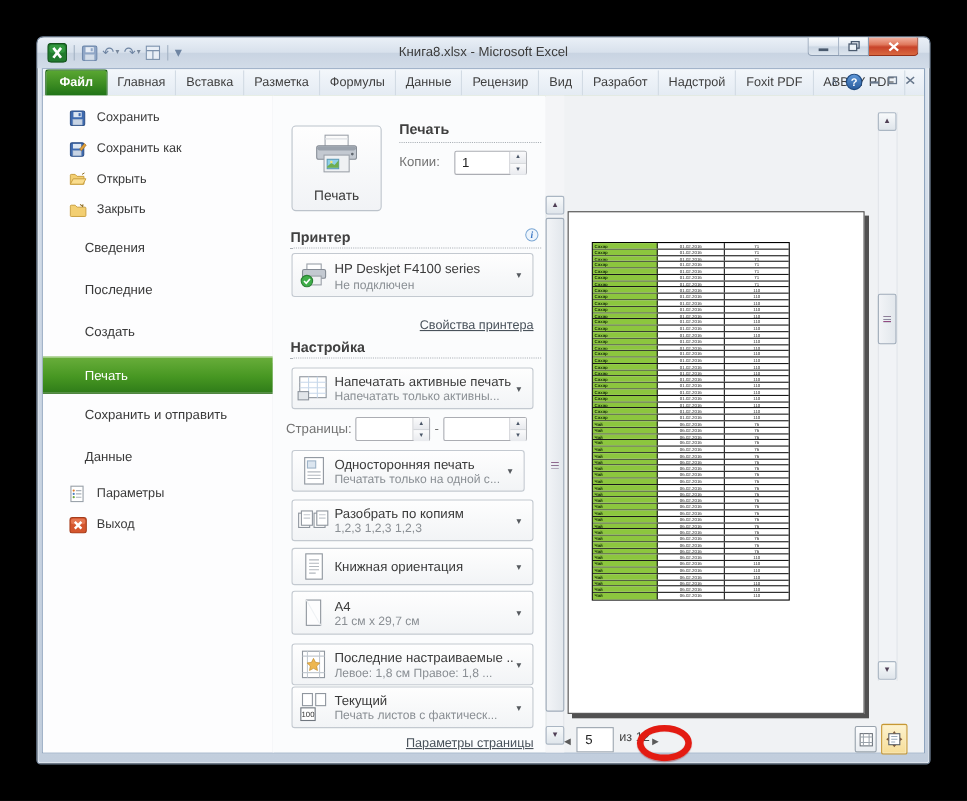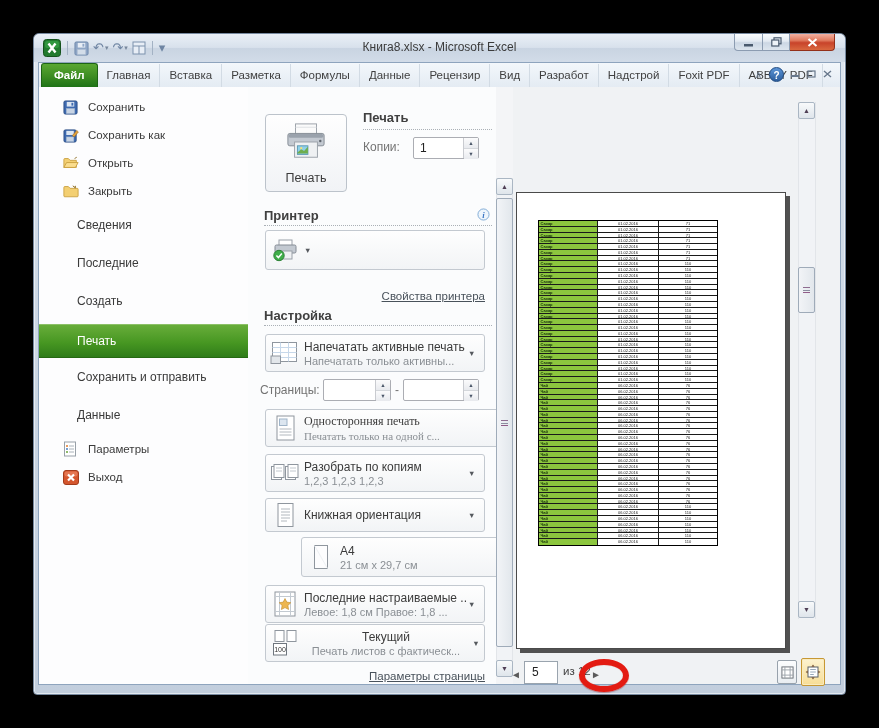--- a/index.html
+++ b/index.html
@@ -318,20 +318,21 @@
           <div class="pp ddbtn" style="left:17px;top:143px;width:220px;height:40px;">
             <span class="dicon">
                 <svg width="27" height="23" viewBox="0 0 27 23">
                   <rect x="7" y="1" width="13" height="6" fill="#fff" stroke="#9aa0a8"></rect>
                   <rect x="3" y="6" width="21" height="8" rx="1.5" fill="#c3c9d1" stroke="#848b94"></rect>
                   <rect x="7" y="12" width="13" height="8" fill="#eff1f3" stroke="#9aa0a8"></rect>
                   <circle cx="7" cy="16.5" r="5.2" fill="#3fae49" stroke="#2c8136"></circle>
                   <path d="M4.4 16.5 l2 2.1 3.4 -4" stroke="#fff" stroke-width="1.5" fill="none"></path>
                 </svg>
               </span>
+            <span class="dtxt"><span class="t1">HP Deskjet F4100 series</span><span class="t2" style="display:block;">Не подключен</span></span>
             <span class="caret">▼</span>
           </div>
           <div class="pp plink" style="top:203px;right:11px;">Свойства принтера</div>
 
           <div class="pp heading" style="left:16px;top:221px;">Настройка</div>
           <div class="pp dotted" style="left:16px;top:238px;width:228px;"></div>
 
           <div class="pp plabel" style="left:12px;top:296px;">Страницы:</div>
           <div class="pp spinner" style="left:75px;top:292px;width:68px;height:22px;">
             <span class="spin-val"></span>
@@ -358,21 +359,21 @@
                   <path d="M10.5 2.5v19 M18.5 2.5v19" stroke="#c7d8ea"></path>
                   <rect x="1" y="16" width="9.5" height="7.5" fill="#e2e6ea" stroke="#8f969e"></rect>
                 </svg>
               </div>
               <div class="dtxt">
                 <div class="t1">Напечатать активные печать</div>
                 <div class="t2">Напечатать только активны...</div>
               </div>
               <div class="caret">▼</div>
             </div>
-            <div class="pp ddbtn" style="left: 17px; top: 322px; width: 251px; height: 38px; font-family: Liberation Serif, serif;">
+            <div class="pp ddbtn" style="left: 17px; top: 322px; width: 212px; height: 38px;">
               <div class="dicon">
                 <svg width="24" height="28" viewBox="0 0 24 28">
                   <rect x="4" y="2" width="17" height="24" fill="#fff" stroke="#8f969e"></rect>
                   <rect x="6.5" y="5" width="7.5" height="6.5" fill="#dce6f0" stroke="#9fb4c8"></rect>
                   <path d="M6.5 15h12 M6.5 18h12 M6.5 21h12" stroke="#b2b8be"></path>
                 </svg>
               </div>
               <div class="dtxt">
                 <div class="t1">Односторонняя печать</div>
                 <div class="t2">Печатать только на одной с...</div>
@@ -402,21 +403,21 @@
                 <svg width="22" height="28" viewBox="0 0 22 28">
                   <rect x="4" y="2.5" width="15" height="23" fill="#fff" stroke="#8f969e"></rect>
                   <path d="M7 8h9 M7 11h9 M7 14h9 M7 17h9 M7 20h6" stroke="#b2b8be"></path>
                 </svg>
               </div>
               <div class="dtxt">
                 <div class="t1">Книжная ориентация</div>
               </div>
               <div class="caret">▼</div>
             </div>
-            <div class="pp ddbtn" style="left: 17px; top: 450px; width: 220px; height: 40px; margin-left: 36px;">
+            <div class="pp ddbtn" style="left: 17px; top: 450px; width: 220px; height: 40px;">
               <div class="dicon">
                 <svg width="20" height="28" viewBox="0 0 20 28">
                   <rect x="3.5" y="2.5" width="13" height="23" fill="#fdfdfe" stroke="#8f969e"></rect>
                   <path d="M3.5 2.5 l13 23" stroke="#eef1f4"></path>
                 </svg>
               </div>
               <div class="dtxt">
                 <div class="t1">A4</div>
                 <div class="t2">21 см x 29,7 см</div>
               </div>
@@ -430,21 +431,21 @@
                   <path d="M3 6.5h20 M3 21.5h20" stroke="#c3cad1"></path>
                   <path d="M13 8.5 l1.8 3.6 4 .6 -2.9 2.8 .7 4 -3.6 -1.9 -3.6 1.9 .7 -4 -2.9 -2.8 4 -.6 z" fill="#edb64f" stroke="#c08a28" stroke-width=".6"></path>
                 </svg>
               </div>
               <div class="dtxt">
                 <div class="t1">Последние настраиваемые ...</div>
                 <div class="t2">Левое: 1,8 см   Правое: 1,8 ...</div>
               </div>
               <div class="caret">▼</div>
             </div>
-            <div class="pp ddbtn" style="left: 17px; top: 537px; width: 220px; height: 38px; text-align: center;">
+            <div class="pp ddbtn" style="left: 17px; top: 537px; width: 220px; height: 38px;">
               <div class="dicon">
                 <svg width="28" height="28" viewBox="0 0 28 28">
                   <rect x="4" y="1.5" width="9" height="11" fill="#fff" stroke="#8f969e"></rect>
                   <rect x="16" y="1.5" width="9" height="11" fill="#fff" stroke="#8f969e"></rect>
                   <rect x="2.5" y="14.5" width="13" height="11.5" fill="#fff" stroke="#6f767e"></rect>
                   <text x="9" y="23" font-size="7" text-anchor="middle" fill="#333" font-family="Liberation Sans,sans-serif">100</text>
                 </svg>
               </div>
               <div class="dtxt">
                 <div class="t1">Текущий</div>

